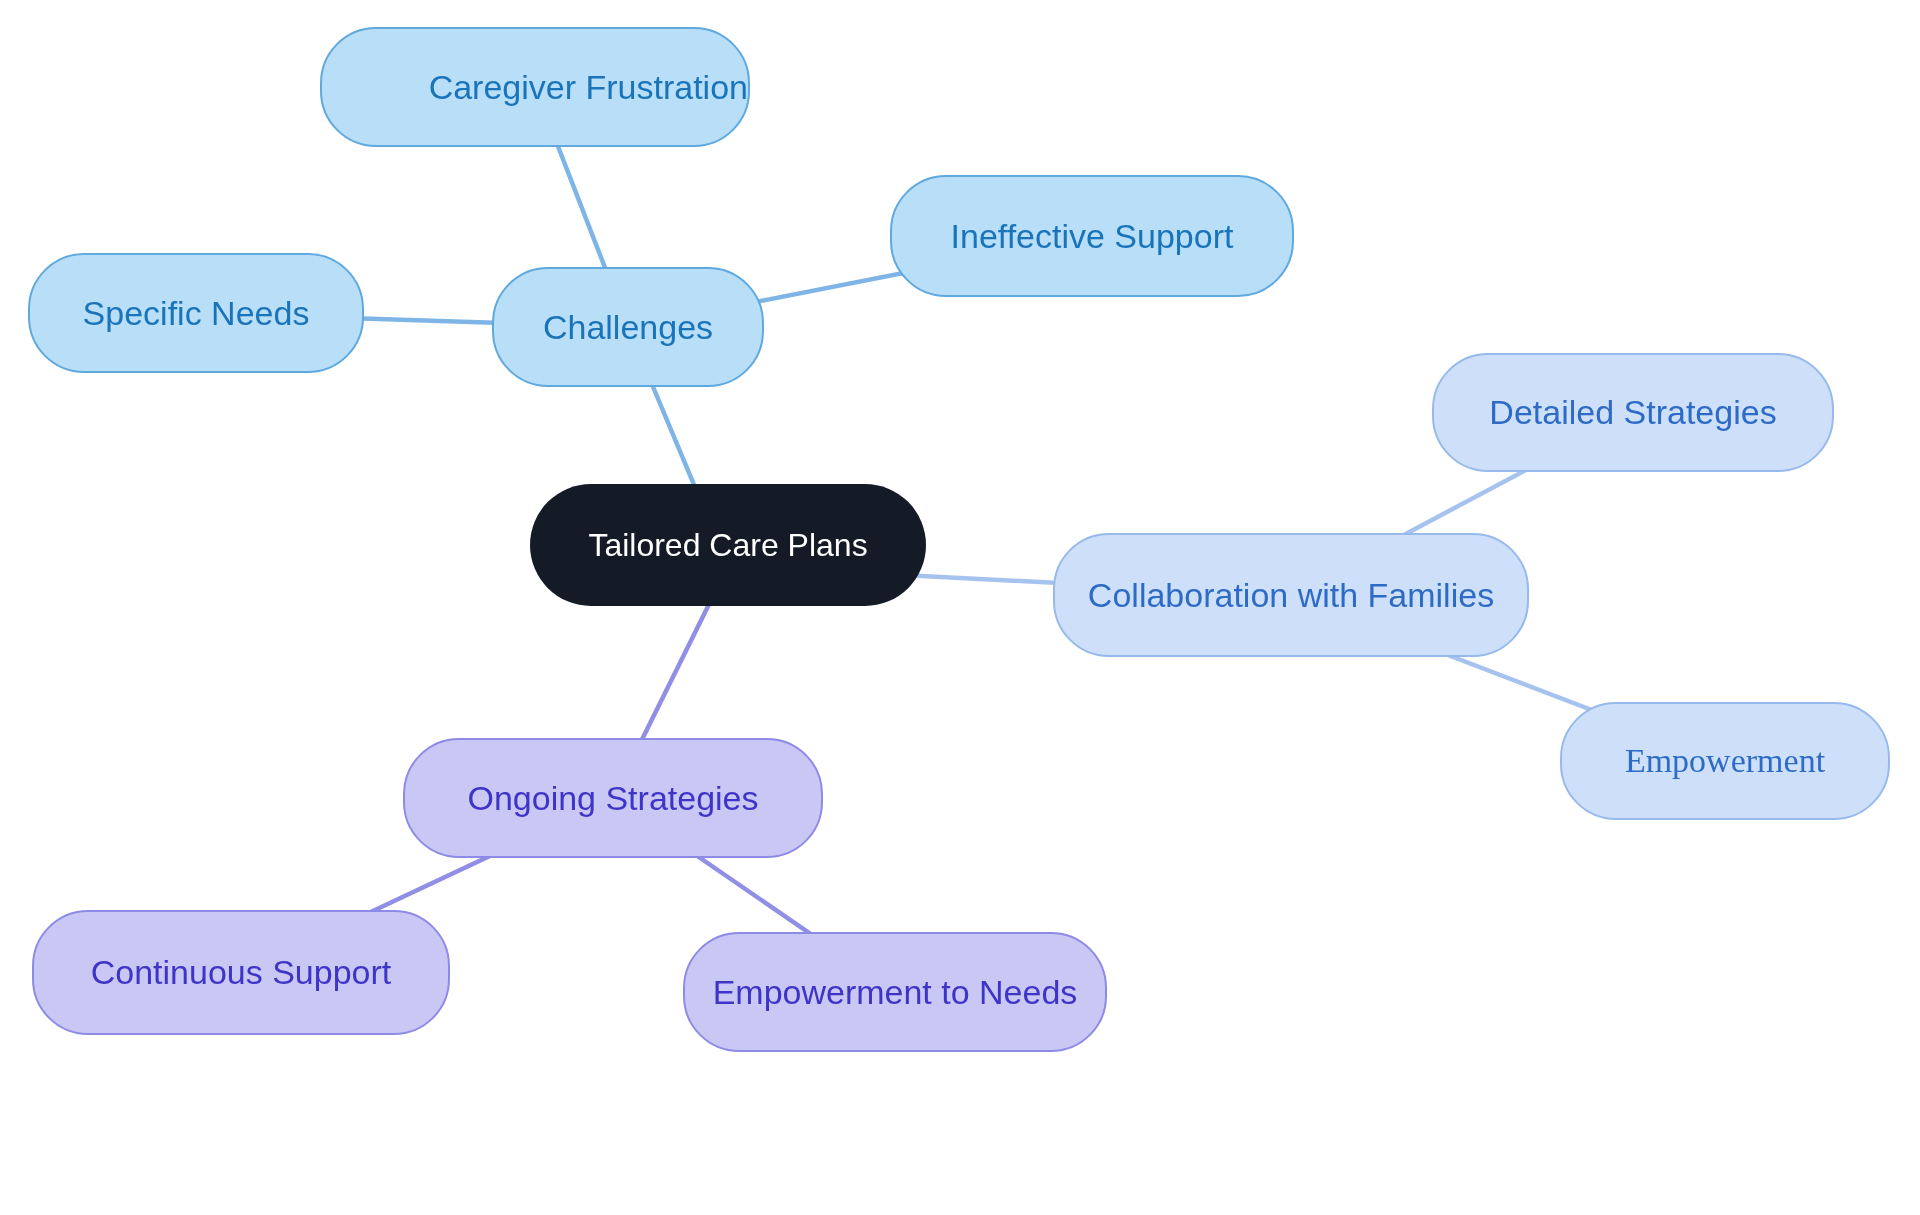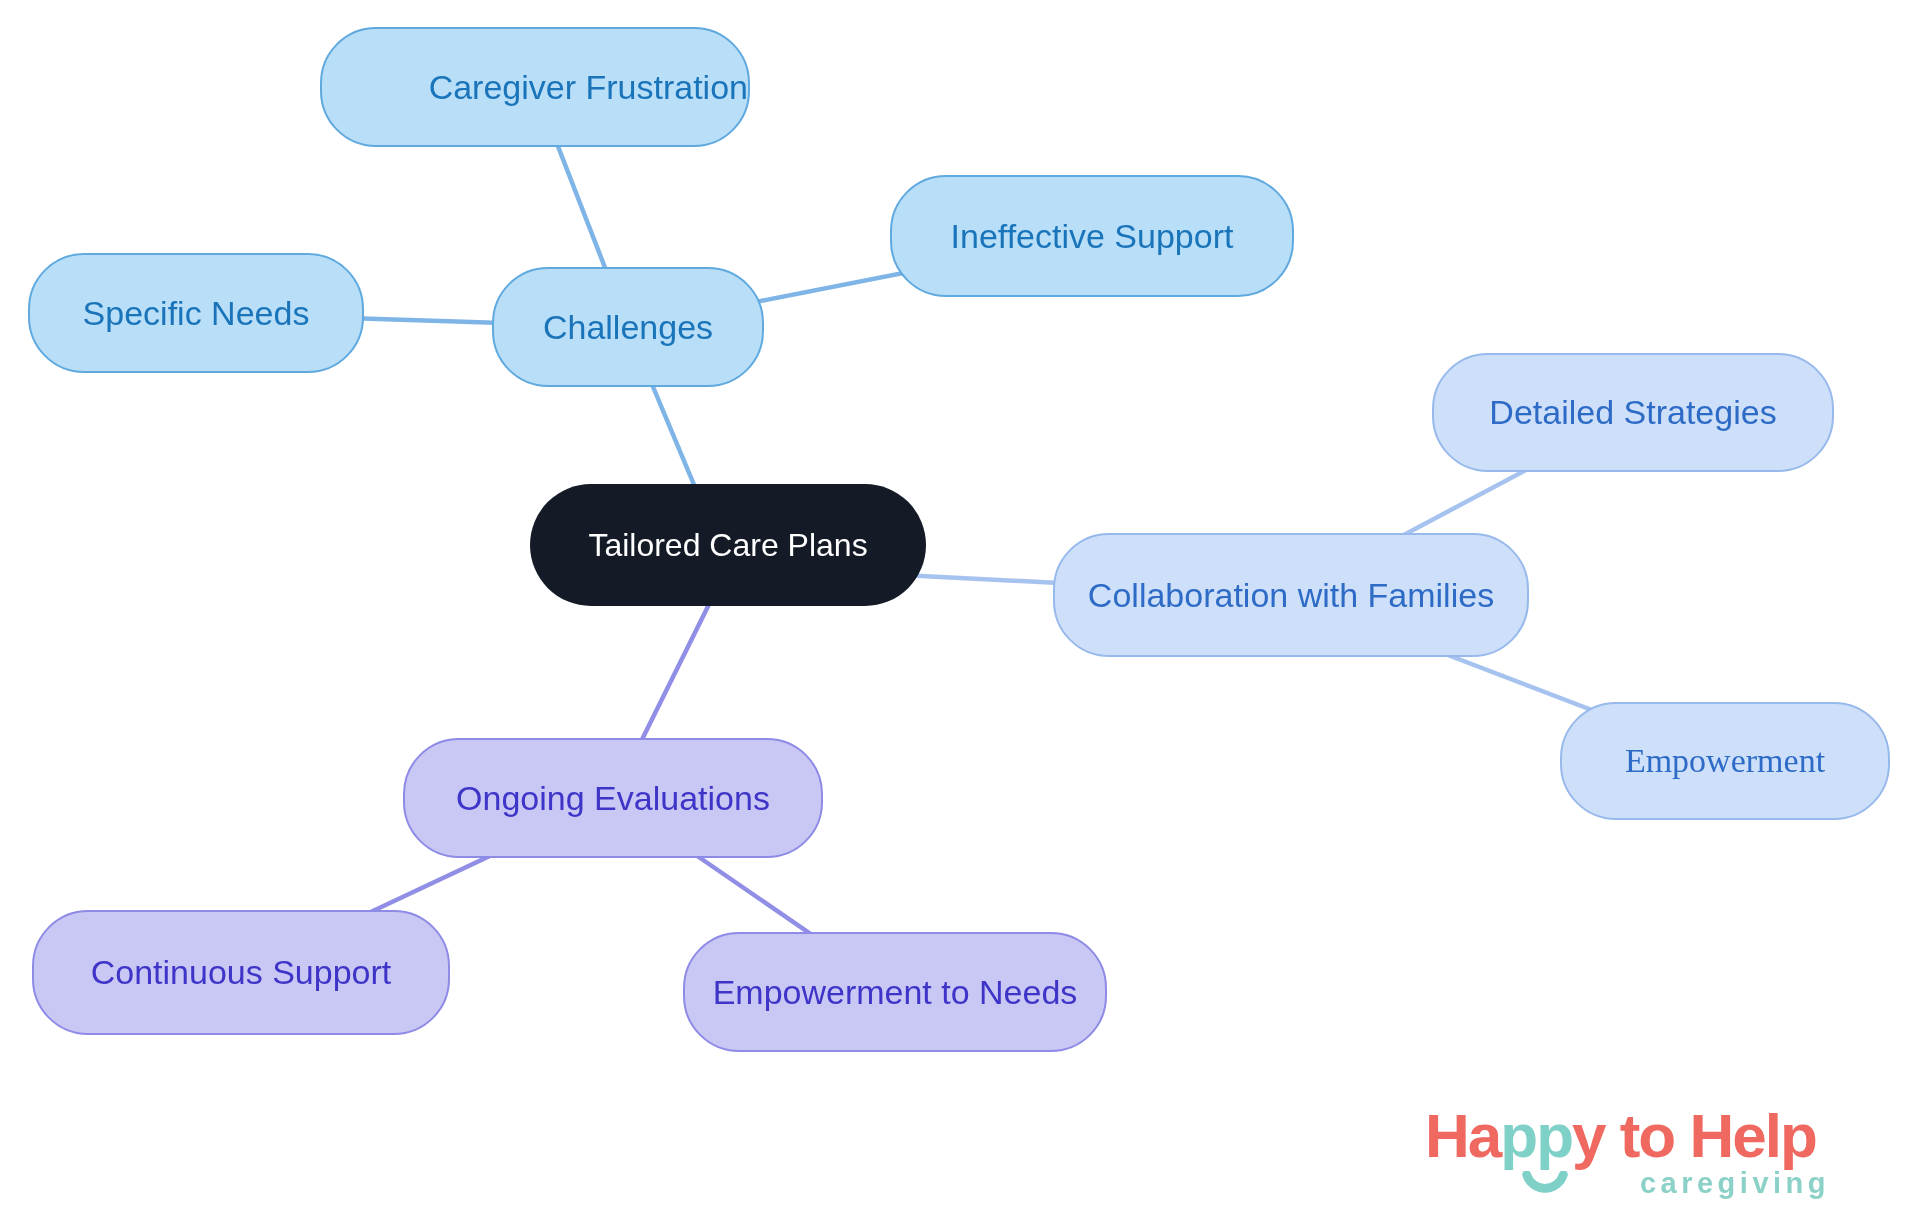--- a/index.html
+++ b/index.html
@@ -140,32 +140,25 @@
 
   <div class="node n-peri" style="left:1432px; top:353px; width:402px; height:119px;">
     <span>Detailed Strategies</span>
   </div>
 
   <div class="node n-peri" style="left:1560px; top:702px; width:330px; height:118px;font-family:Liberation Serif, serif;">
     <span>Empowerment</span>
   </div>
 
   <div class="node n-purple" style="left:403px; top:738px; width:420px; height:120px;">
-    <span>Ongoing Evaluations</span>
+    <span>Ongoing Strategies</span>
   </div>
 
   <div class="node n-purple" style="left:32px; top:910px; width:418px; height:125px;">
     <span>Continuous Support</span>
   </div>
 
   <div class="node n-purple" style="left:683px; top:932px; width:424px; height:120px;">
     <span>Empowerment to Needs</span>
   </div>
 
-  <div class="logo">
-    <div class="logo-main"><span class="logo-coral">Ha</span><span class="logo-teal">pp</span><span class="logo-coral">y to Help</span></div>
-    <svg class="logo-smile" viewBox="0 0 60 34" aria-hidden="true">
-      <path d="M7 4 A 24 24 0 0 0 53 4" fill="none" stroke="#7fd0c7" stroke-width="11" stroke-linecap="round"></path>
-    </svg>
-    <div class="logo-tagline">caregiving</div>
-  </div>
 
 </div>
 
 </body></html>

